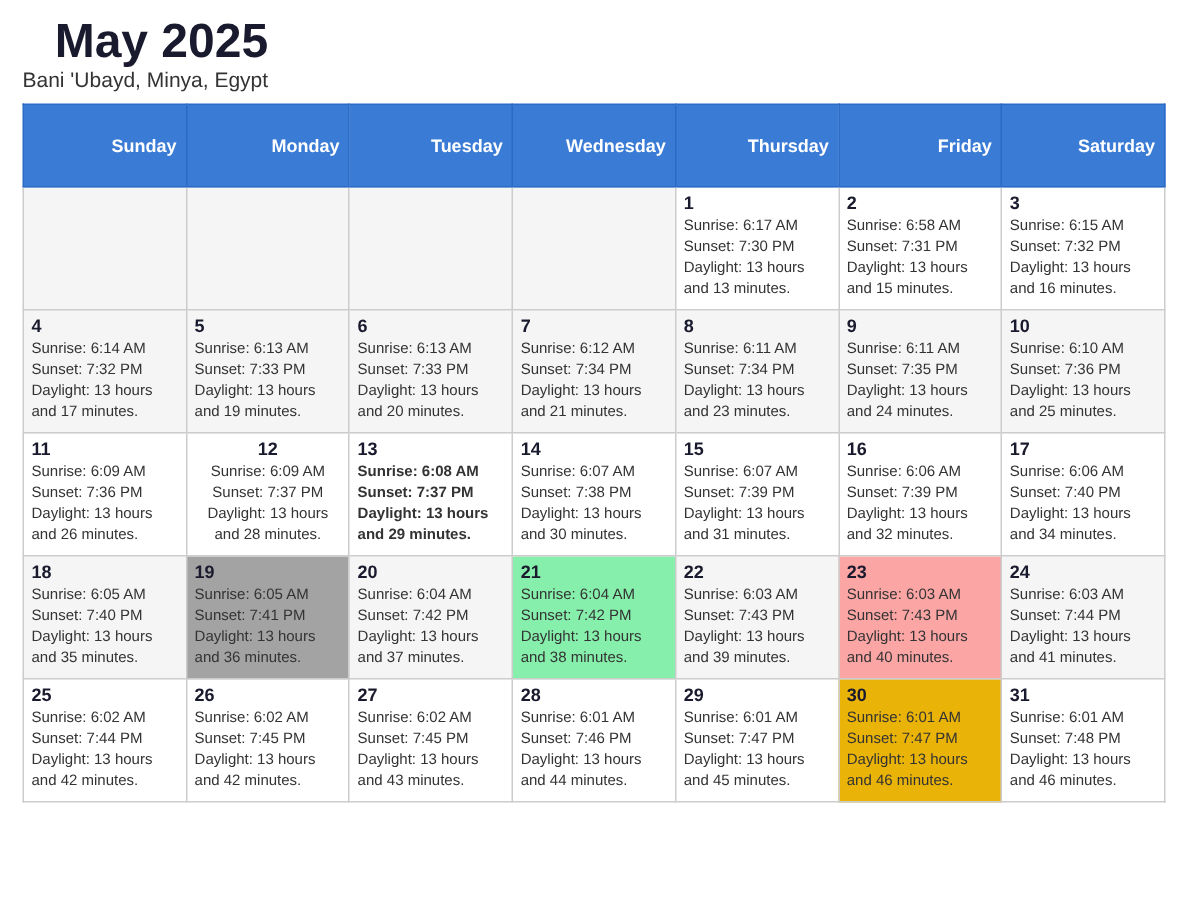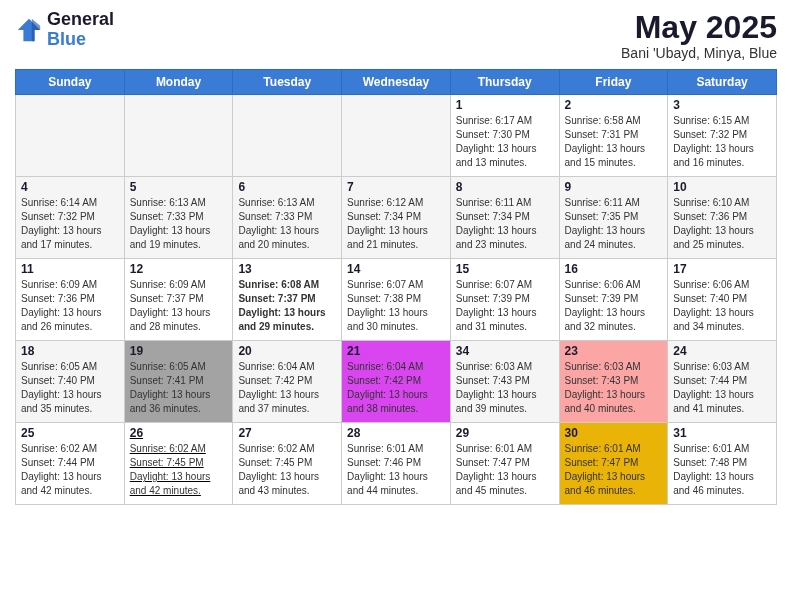--- a/index.html
+++ b/index.html
@@ -51,22 +51,22 @@
     }
     .calendar {
       width: 100%;
       border-collapse: collapse;
       border: 1px solid #ccc;
       font-size: 10.5px;
     }
     .calendar th {
       background: #3a7bd5;
       color: #fff;
-      padding: 5px 6px;
-      text-align: center;
+      padding: 20px 6px;
+      text-align: right;
       font-size: 12px;
       border: 1px solid #2a6bc5;
     }
     .calendar td {
       border: 1px solid #ccc;
       vertical-align: top;
       padding: 3px 5px;
       width: calc(100% / 7);
       height: 82px;
       background: #fff;
@@ -87,33 +87,23 @@
     }
     tr:nth-child(even) td:not(.empty) {
       background: #f9f9f9;
     }
   </style>
 </head>
 <body>
 
 <div class="page">
   <div class="header">
-    <div class="logo">
-      <svg class="logo-icon" viewBox="0 0 40 40">
-        <polygon points="20,4 36,20 28,20 28,36 12,36 12,20 4,20" fill="#3a7bd5"></polygon>
-        <polygon points="24,4 36,14 36,20 28,20 28,36 24,36" fill="#1a4fa0" opacity="0.6"></polygon>
-      </svg>
-      <div class="logo-text">
-        <div>General</div>
-        <div style="color:#3a7bd5">Blue</div>
-      </div>
-    </div>
     <div class="title-block">
       <div class="main-title">May 2025</div>
-      <div class="subtitle">Bani 'Ubayd, Minya, Blue</div>
+      <div class="subtitle">Bani 'Ubayd, Minya, Egypt</div>
     </div>
   </div>
 
   <table class="calendar">
     <thead>
       <tr>
       <th>Sunday</th>
           <th>Monday</th>
           <th>Tuesday</th>
           <th>Wednesday</th>
@@ -202,21 +192,21 @@
           </td>
         </tr>
         <tr>
           <td style="background: rgb(255, 255, 255);">
             <div class="day-number">11</div>
             <div class="day-info" style="white-space: pre-line;">Sunrise: 6:09 AM
 Sunset: 7:36 PM
 Daylight: 13 hours
 and 26 minutes.</div>
           </td>
-          <td style="background: rgb(255, 255, 255);">
+          <td style="background: rgb(255, 255, 255); text-align: center;">
             <div class="day-number">12</div>
             <div class="day-info" style="white-space: pre-line;">Sunrise: 6:09 AM
 Sunset: 7:37 PM
 Daylight: 13 hours
 and 28 minutes.</div>
           </td>
           <td style="background: rgb(255, 255, 255);">
             <div class="day-number">13</div>
             <div class="day-info" style="white-space: pre-line; font-weight: bold;">Sunrise: 6:08 AM
 Sunset: 7:37 PM
@@ -267,29 +257,29 @@
 Daylight: 13 hours
 and 36 minutes.</div>
           </td>
           <td style="background: rgb(245, 245, 245);">
             <div class="day-number">20</div>
             <div class="day-info" style="white-space: pre-line;">Sunrise: 6:04 AM
 Sunset: 7:42 PM
 Daylight: 13 hours
 and 37 minutes.</div>
           </td>
-          <td style="background: #d946ef; margin-top: 39px;">
+          <td style="background: #86efac; margin-top: 39px;">
             <div class="day-number">21</div>
             <div class="day-info" style="white-space: pre-line;">Sunrise: 6:04 AM
 Sunset: 7:42 PM
 Daylight: 13 hours
 and 38 minutes.</div>
           </td>
           <td style="background: rgb(245, 245, 245);">
-            <div class="day-number">34</div>
+            <div class="day-number">22</div>
             <div class="day-info" style="white-space: pre-line;">Sunrise: 6:03 AM
 Sunset: 7:43 PM
 Daylight: 13 hours
 and 39 minutes.</div>
           </td>
           <td style="background: #fca5a5;">
             <div class="day-number">23</div>
             <div class="day-info" style="white-space: pre-line;">Sunrise: 6:03 AM
 Sunset: 7:43 PM
 Daylight: 13 hours
@@ -304,21 +294,21 @@
           </td>
         </tr>
         <tr>
           <td style="background: rgb(255, 255, 255);">
             <div class="day-number">25</div>
             <div class="day-info" style="white-space: pre-line;">Sunrise: 6:02 AM
 Sunset: 7:44 PM
 Daylight: 13 hours
 and 42 minutes.</div>
           </td>
-          <td style="background: rgb(255, 255, 255); text-decoration: underline;">
+          <td style="background: rgb(255, 255, 255);">
             <div class="day-number">26</div>
             <div class="day-info" style="white-space: pre-line;">Sunrise: 6:02 AM
 Sunset: 7:45 PM
 Daylight: 13 hours
 and 42 minutes.</div>
           </td>
           <td style="background: rgb(255, 255, 255);">
             <div class="day-number">27</div>
             <div class="day-info" style="white-space: pre-line;">Sunrise: 6:02 AM
 Sunset: 7:45 PM

